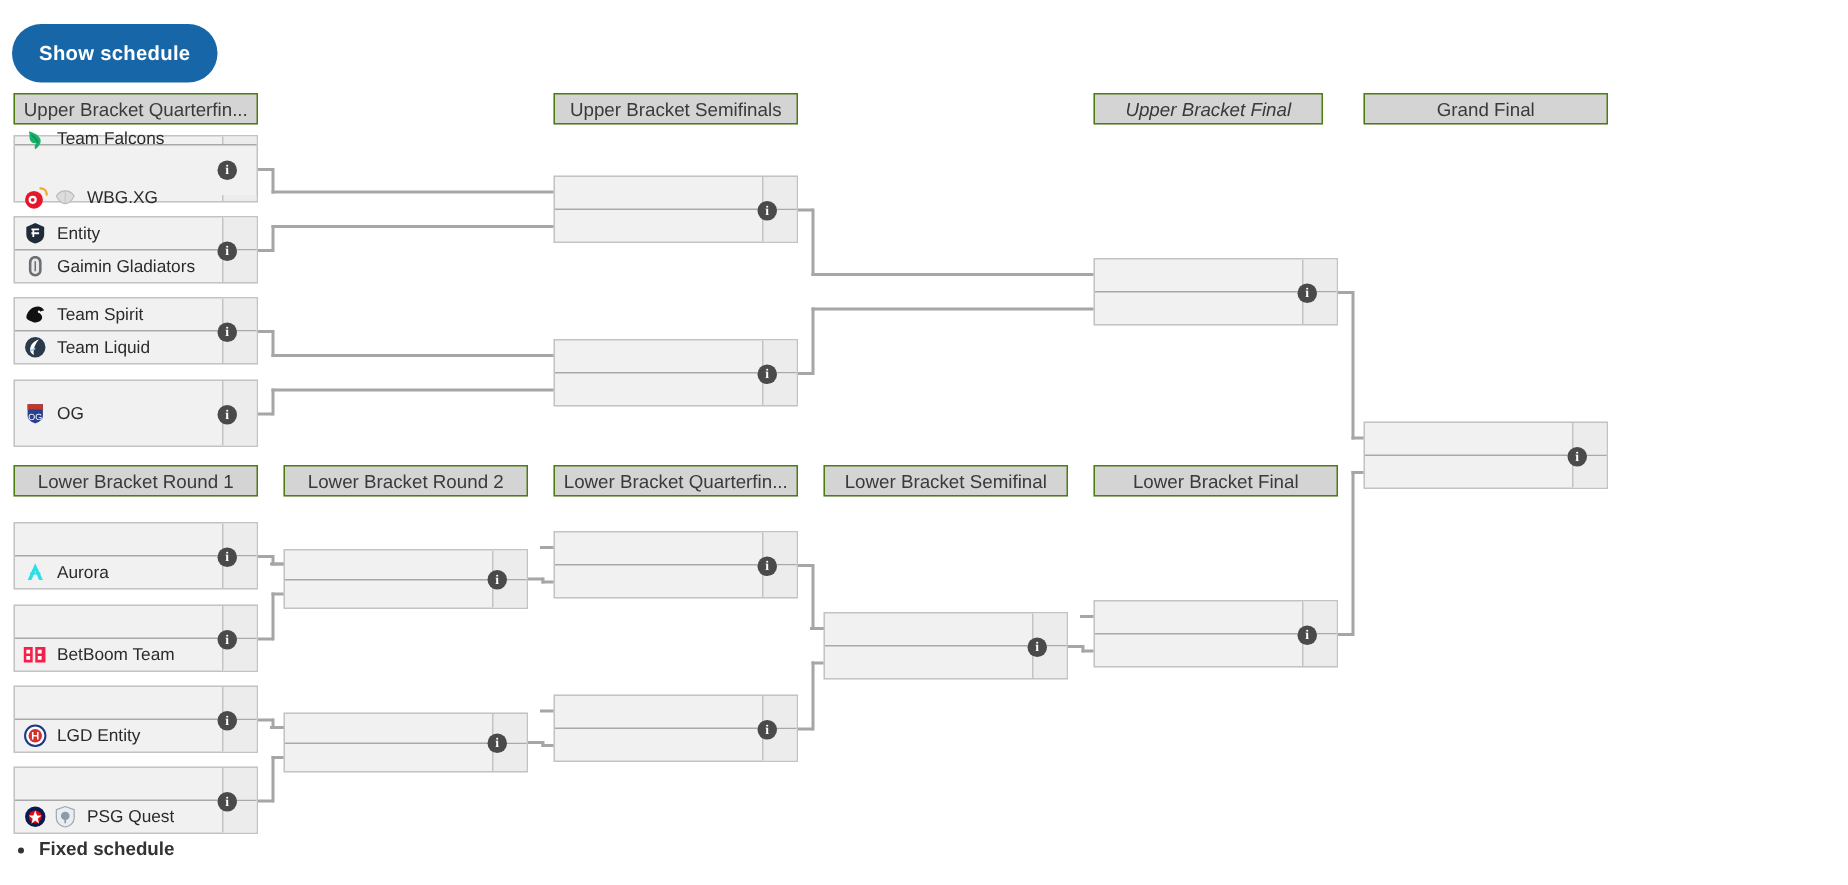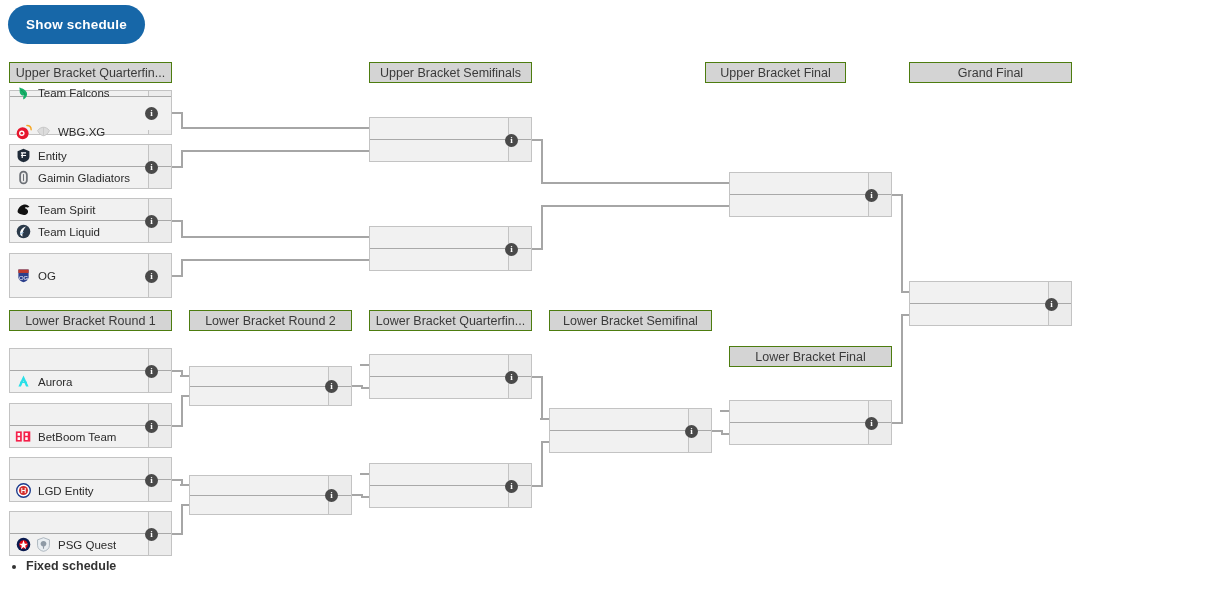--- a/index.html
+++ b/index.html
@@ -13,21 +13,21 @@
     font-family: "Liberation Sans", sans-serif;
     color: #333333;
     overflow: hidden;
     position: relative;
   }
 
   
   #show-schedule-btn {
     position: absolute;
     left: 8px;
-    top: 5px;
+    top: 16px;
     width: 137px;
     height: 39px;
     border: none;
     border-radius: 20px;
     background: #1767a8;
     color: #ffffff;
     font-family: "Liberation Sans", sans-serif;
     font-size: 13.5px;
     font-weight: bold;
     letter-spacing: .2px;
@@ -153,27 +153,27 @@
   #footer-note li { line-height: 20px; }
 </style>
 </head>
 <body>
 
 <button id="show-schedule-btn">Show schedule</button>
 
 <div id="bracket">
     <div class="rnd-header" style="left: 9px; top: 62px; width: 163px;">Upper Bracket Quarterfin...</div>
     <div class="rnd-header" style="left: 369px; top: 62px; width: 163px;">Upper Bracket Semifinals</div>
-    <div class="rnd-header" style="left: 705px; top: 62px; width: 141px;">Upper Bracket Final</div>
+    <div class="rnd-header" style="left: 729px; top: 62px; width: 153px; font-style: italic;">Upper Bracket Final</div>
     <div class="rnd-header" style="left: 909px; top: 62px; width: 163px;">Grand Final</div>
     <div class="rnd-header" style="left: 9px; top: 310px; width: 163px;">Lower Bracket Round 1</div>
     <div class="rnd-header" style="left: 189px; top: 310px; width: 163px;">Lower Bracket Round 2</div>
     <div class="rnd-header" style="left: 369px; top: 310px; width: 163px;">Lower Bracket Quarterfin...</div>
     <div class="rnd-header" style="left: 549px; top: 310px; width: 163px;">Lower Bracket Semifinal</div>
-    <div class="rnd-header" style="left: 729px; top: 310px; width: 163px; margin-top: 36px;">Lower Bracket Final</div>
+    <div class="rnd-header" style="left: 729px; top: 310px; width: 163px;">Lower Bracket Final</div>
     <div class="ln h" style="left: 172px; top: 111.5px; width: 10px; height: 2px;"></div>
     <div class="ln h" style="left: 172px; top: 165.5px; width: 10px; height: 2px;"></div>
     <div class="ln v" style="left: 181px; top: 111.5px; width: 2px; height: 17.75px;"></div>
     <div class="ln v" style="left: 181px; top: 149.75px; width: 2px; height: 17.75px;"></div>
     <div class="ln h" style="left: 181px; top: 127.25px; width: 188px; height: 2px;"></div>
     <div class="ln h" style="left: 181px; top: 149.75px; width: 188px; height: 2px;"></div>
     <div class="ln h" style="left: 172px; top: 219.5px; width: 10px; height: 2px;"></div>
     <div class="ln h" style="left: 172px; top: 274.5px; width: 10px; height: 2px;"></div>
     <div class="ln v" style="left: 181px; top: 219.5px; width: 2px; height: 18.75px;"></div>
     <div class="ln v" style="left: 181px; top: 258.75px; width: 2px; height: 17.75px;"></div>

